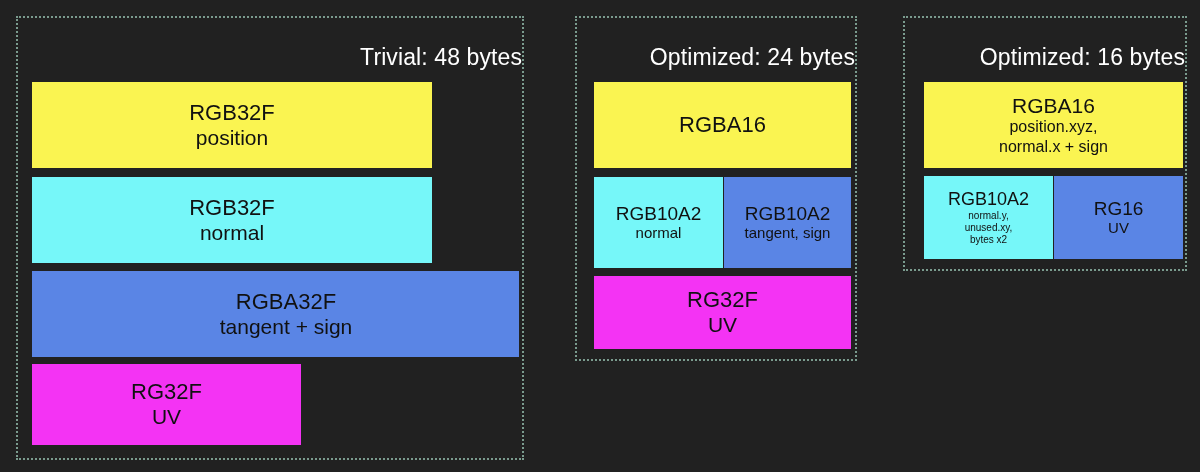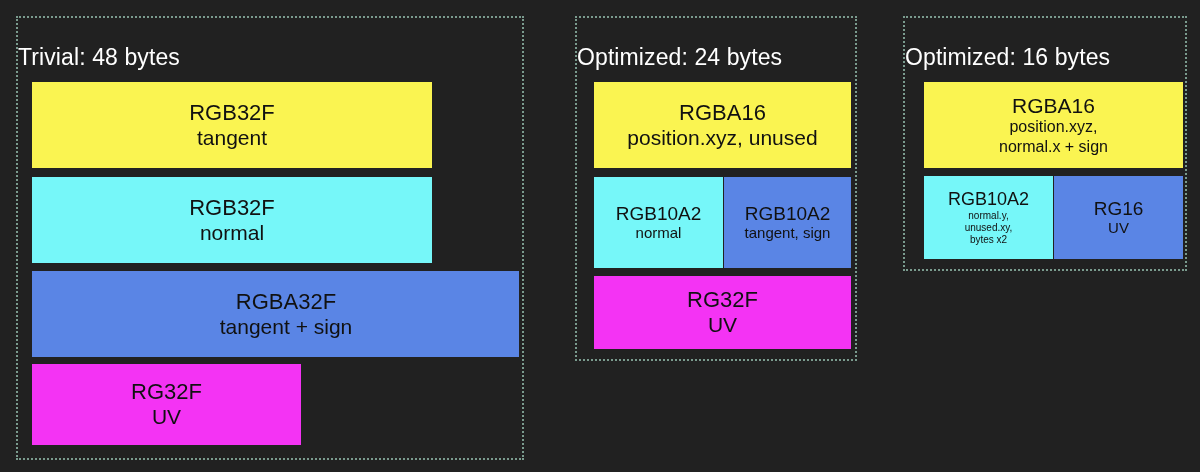--- a/index.html
+++ b/index.html
@@ -29,21 +29,21 @@
     background: transparent;
   }
   #panel-trivial   { left: 16px;  top: 16px; width: 508px; height: 444px; }
   #panel-opt24     { left: 575px; top: 16px; width: 282px; height: 345px; }
   #panel-opt16     { left: 903px; top: 16px; width: 284px; height: 255px; }
 
   .panel-title {
     position: absolute;
     left: 0;
     right: 0;
-    text-align: left;
+    text-align: right;
     color: #ffffff;
     font-size: 23px;
     letter-spacing: 0.1px;
     white-space: nowrap;
   }
   #panel-trivial .panel-title { top: 26px; }
   #panel-opt24 .panel-title   { top: 26px; }
   #panel-opt16 .panel-title   { top: 26px; }
 
   
@@ -96,21 +96,21 @@
 <body>
 
 <div id="stage">
 
   <div class="panel" id="panel-trivial">
     <div class="panel-title">Trivial: 48 bytes</div>
   </div>
 
   <div class="block" id="t-pos" style="background:#FAF451">
     <div class="fmt">RGB32F</div>
-    <div class="desc">tangent</div>
+    <div class="desc">position</div>
   </div>
 
   <div class="block" id="t-nrm" style="background:#76F7F9">
     <div class="fmt">RGB32F</div>
     <div class="desc">normal</div>
   </div>
 
   <div class="block" id="t-tan" style="background:#5A85E5">
     <div class="fmt">RGBA32F</div>
     <div class="desc">tangent + sign</div>
@@ -120,21 +120,20 @@
     <div class="fmt">RG32F</div>
     <div class="desc">UV</div>
   </div>
 
   <div class="panel" id="panel-opt24">
     <div class="panel-title">Optimized: 24 bytes</div>
   </div>
 
   <div class="block" id="o24-pos" style="background:#FAF451">
     <div class="fmt">RGBA16</div>
-    <div class="desc">position.xyz, unused</div>
   </div>
 
   <div class="block small" id="o24-nrm" style="background:#76F7F9">
     <div class="fmt">RGB10A2</div>
     <div class="desc">normal</div>
   </div>
 
   <div class="block small" id="o24-tan" style="background:#5A85E5">
     <div class="fmt">RGB10A2</div>
     <div class="desc">tangent, sign</div>

